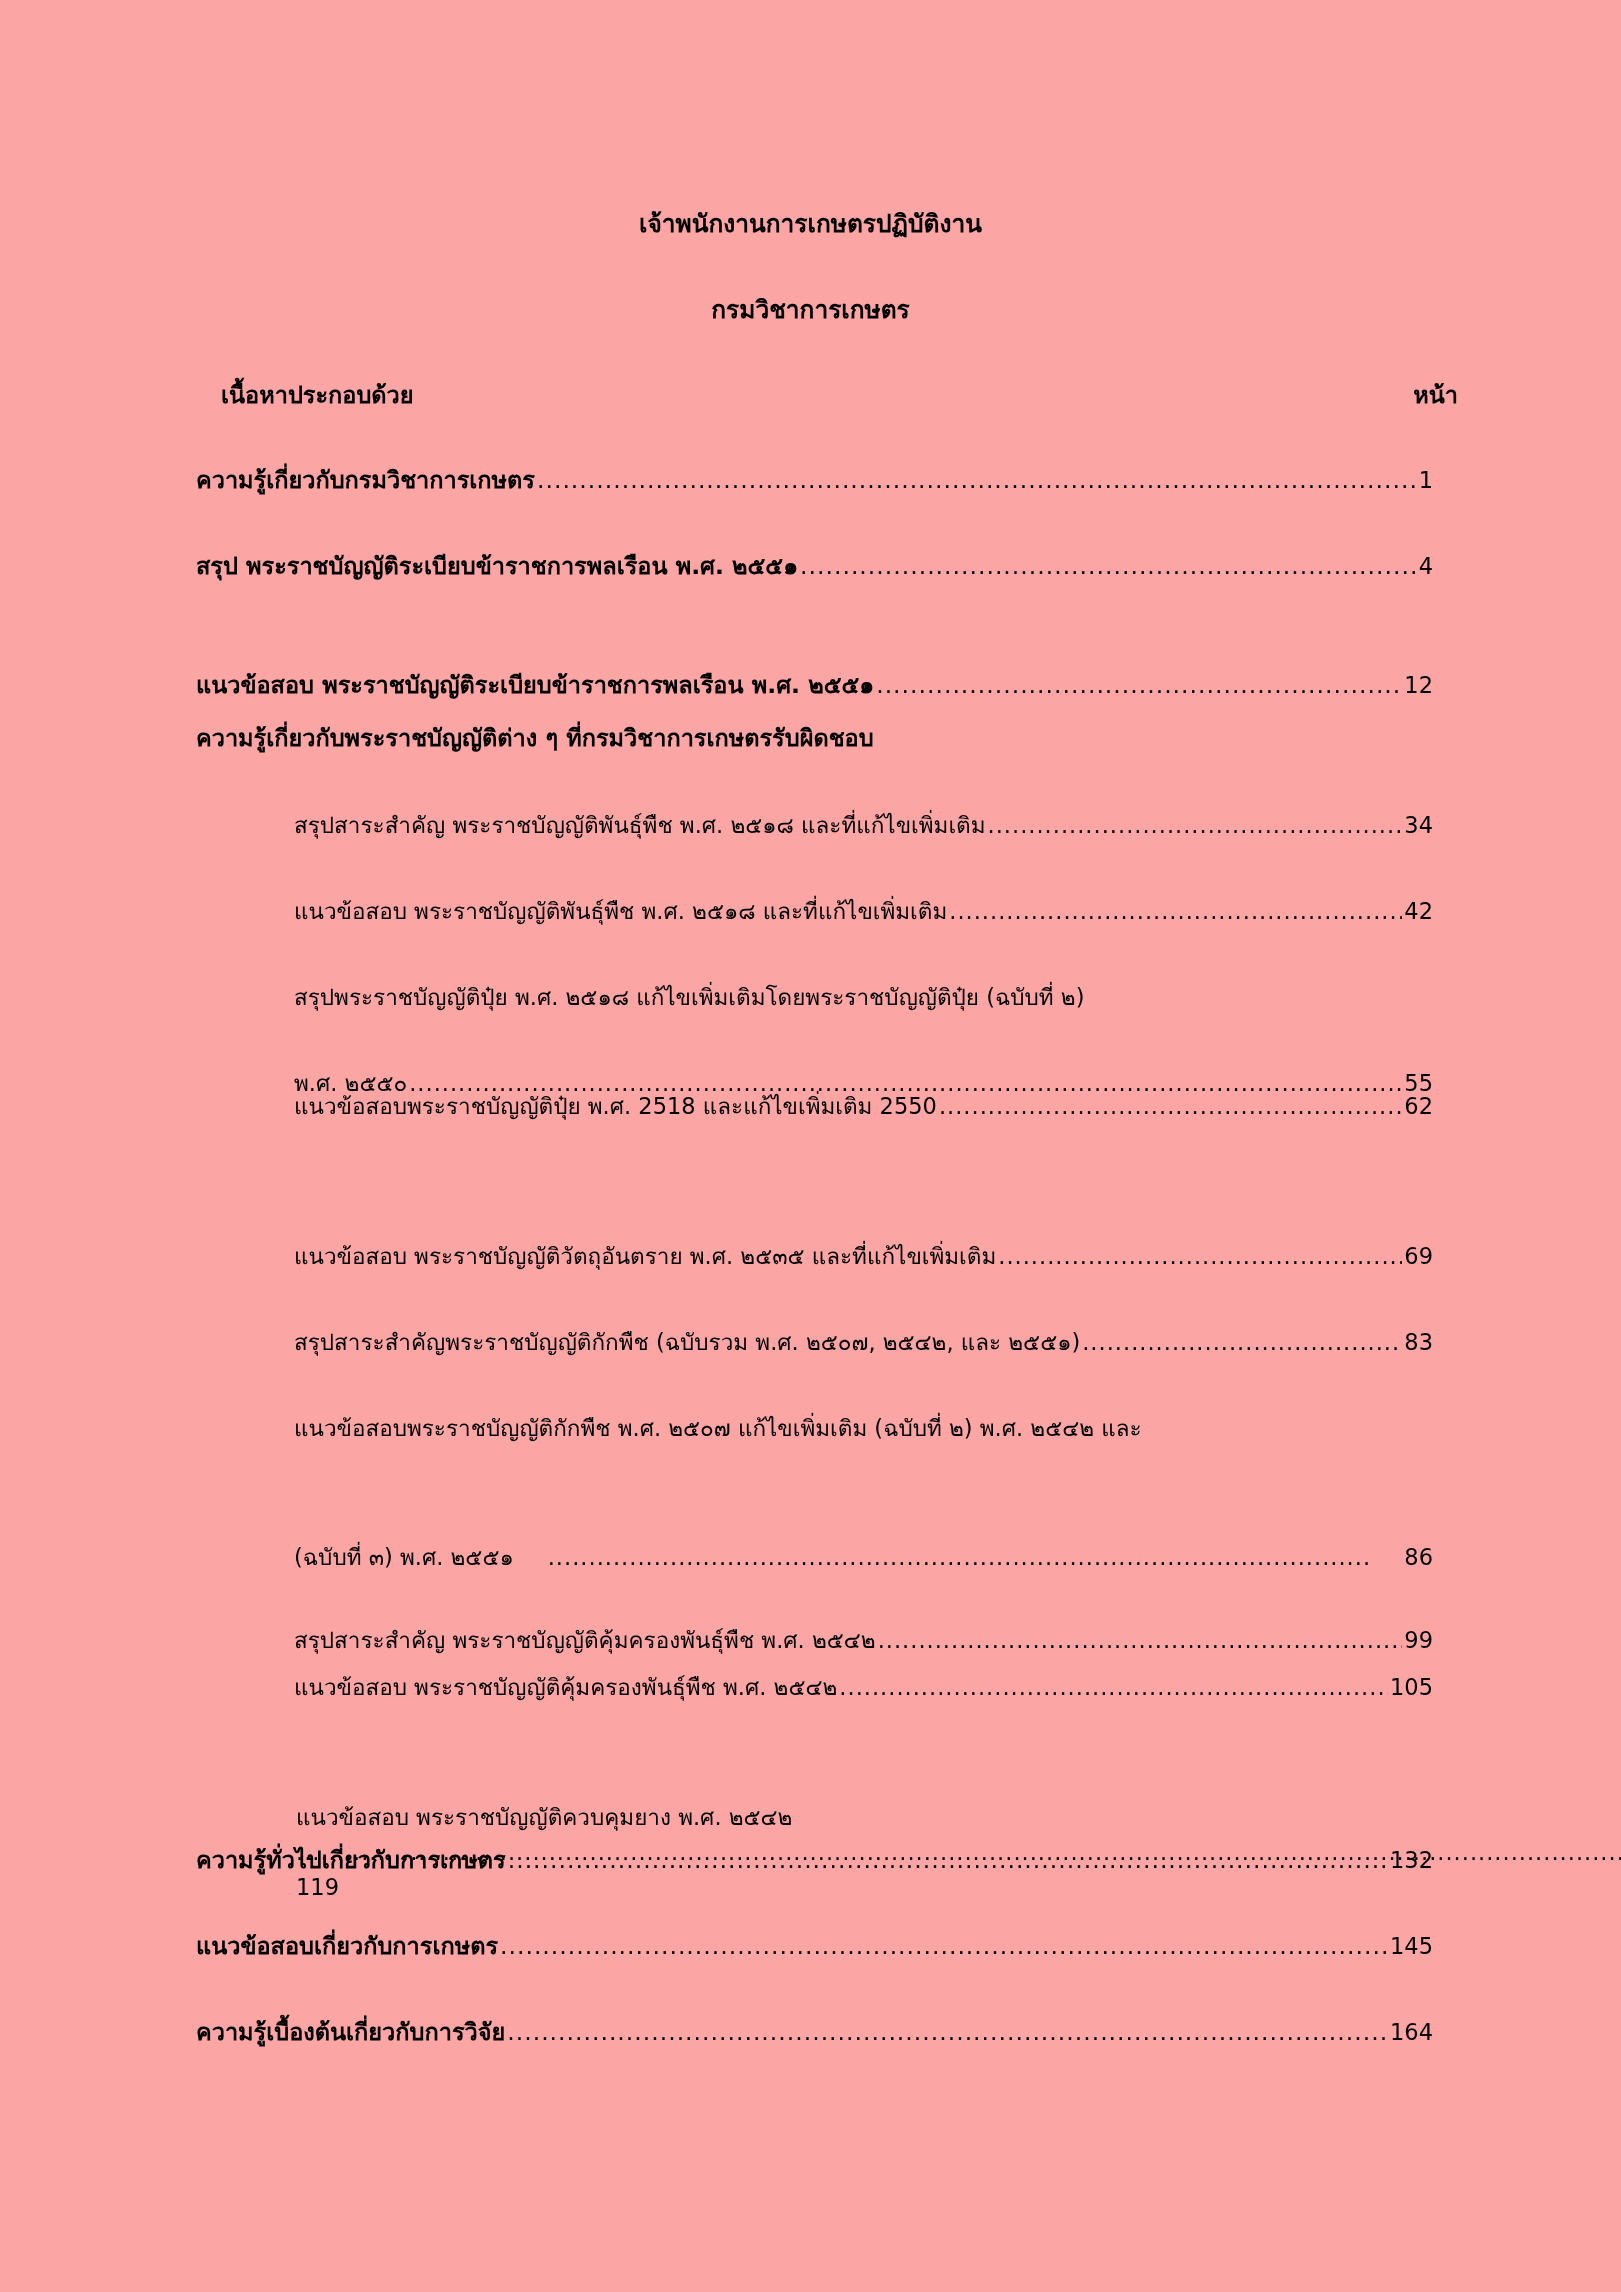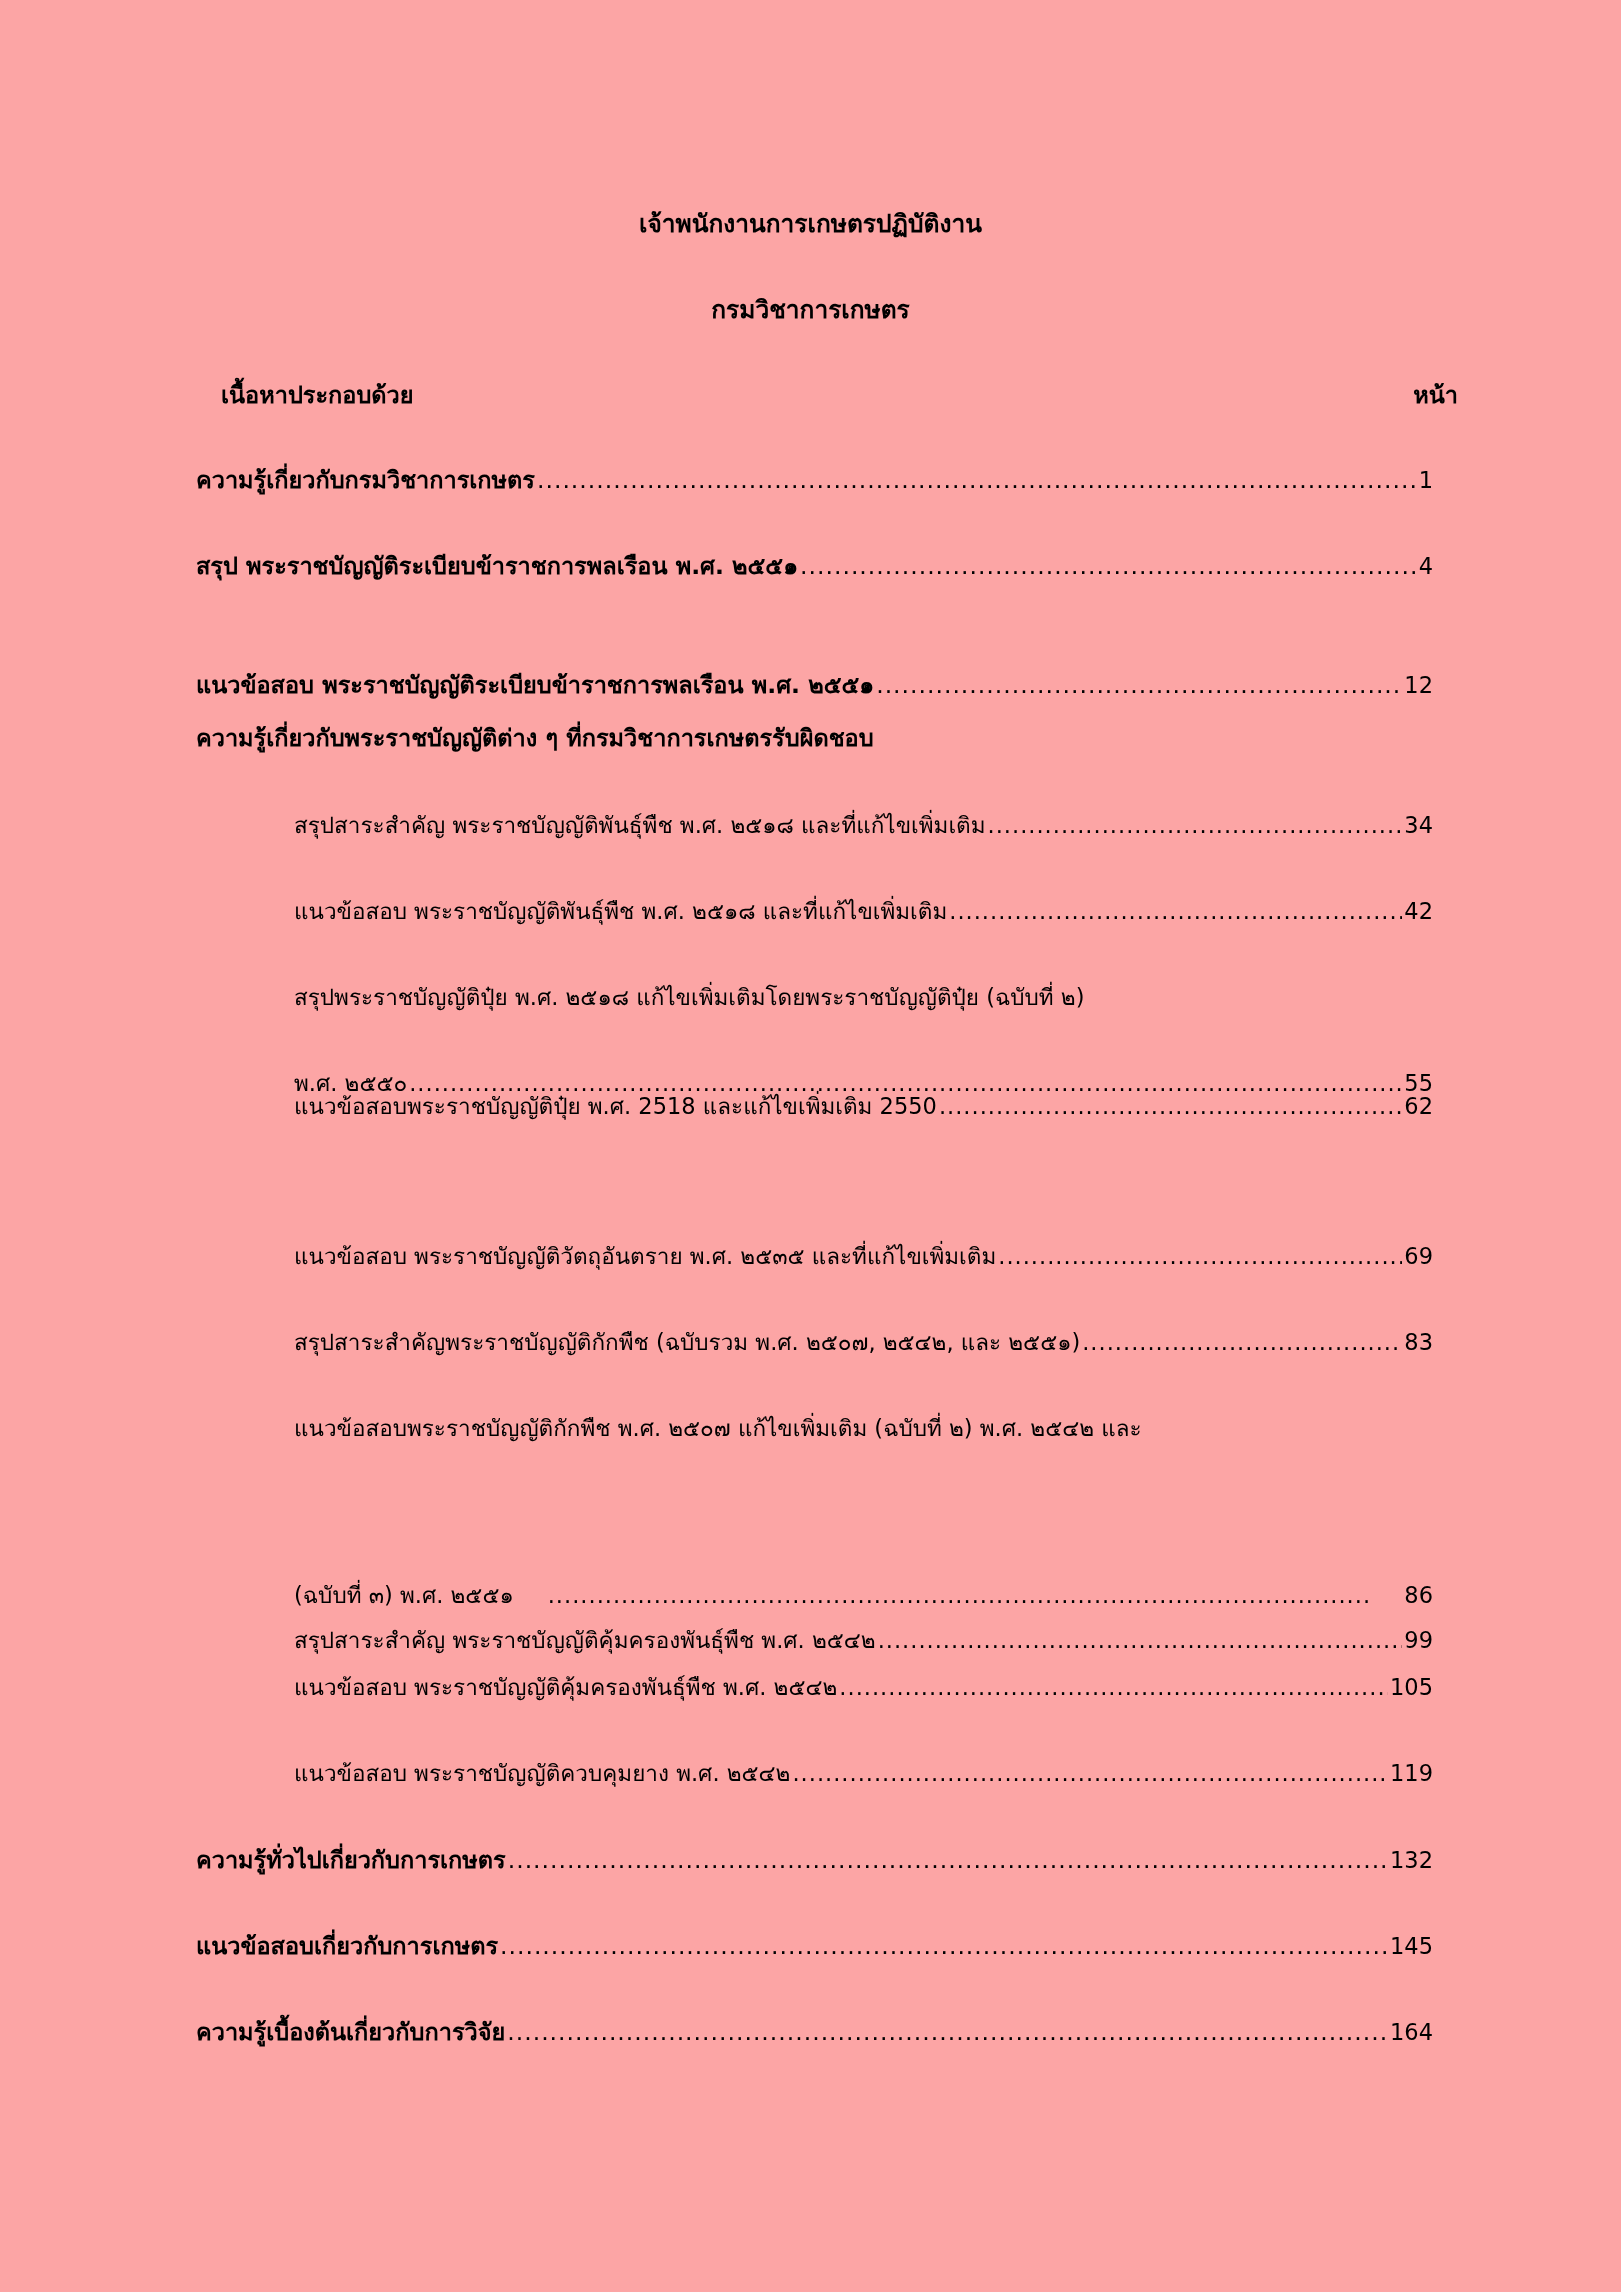--- a/index.html
+++ b/index.html
@@ -146,39 +146,39 @@
   <div class="toc-line lvl2" style="top:1325px;">
     <span class="label">สรุปสาระสำคัญพระราชบัญญัติกักพืช (ฉบับรวม พ.ศ. ๒๕๐๗, ๒๕๔๒, และ ๒๕๕๑)</span>
     <span class="leader"></span>
     <span class="page-num">83</span>
   </div>
 
   <div class="toc-line lvl2 noleader" style="top:1411px;">
     <span class="label">แนวข้อสอบพระราชบัญญัติกักพืช พ.ศ. ๒๕๐๗ แก้ไขเพิ่มเติม (ฉบับที่ ๒) พ.ศ. ๒๕๔๒ และ</span>
   </div>
 
-  <div class="toc-line cont" style="top:1578px;gap:32px;">
+  <div class="toc-line cont" style="top:1540px;gap:32px;">
     <span class="label">(ฉบับที่ ๓) พ.ศ. ๒๕๕๑</span>
     <span class="leader"></span>
     <span class="page-num">86</span>
   </div>
 
   <div class="toc-line lvl2" style="top:1584px;margin-top:39px;">
     <span class="label">สรุปสาระสำคัญ พระราชบัญญัติคุ้มครองพันธุ์พืช พ.ศ. ๒๕๔๒</span>
     <span class="leader"></span>
     <span class="page-num">99</span>
   </div>
 
   <div class="toc-line lvl2" style="top:1670px;">
     <span class="label">แนวข้อสอบ พระราชบัญญัติคุ้มครองพันธุ์พืช พ.ศ. ๒๕๔๒</span>
     <span class="leader"></span>
     <span class="page-num">105</span>
   </div>
 
-  <div class="toc-line lvl2" style="top:1756px;">
+  <div class="toc-line lvl2" style="top:1800px;flex-direction:column;">
     <span class="label">แนวข้อสอบ พระราชบัญญัติควบคุมยาง พ.ศ. ๒๕๔๒</span>
     <span class="leader"></span>
     <span class="page-num">119</span>
   </div>
 
   <div class="toc-line lvl1" style="top:1843px;">
     <span class="label">ความรู้ทั่วไปเกี่ยวกับการเกษตร</span>
     <span class="leader"></span>
     <span class="page-num">132</span>
   </div>

